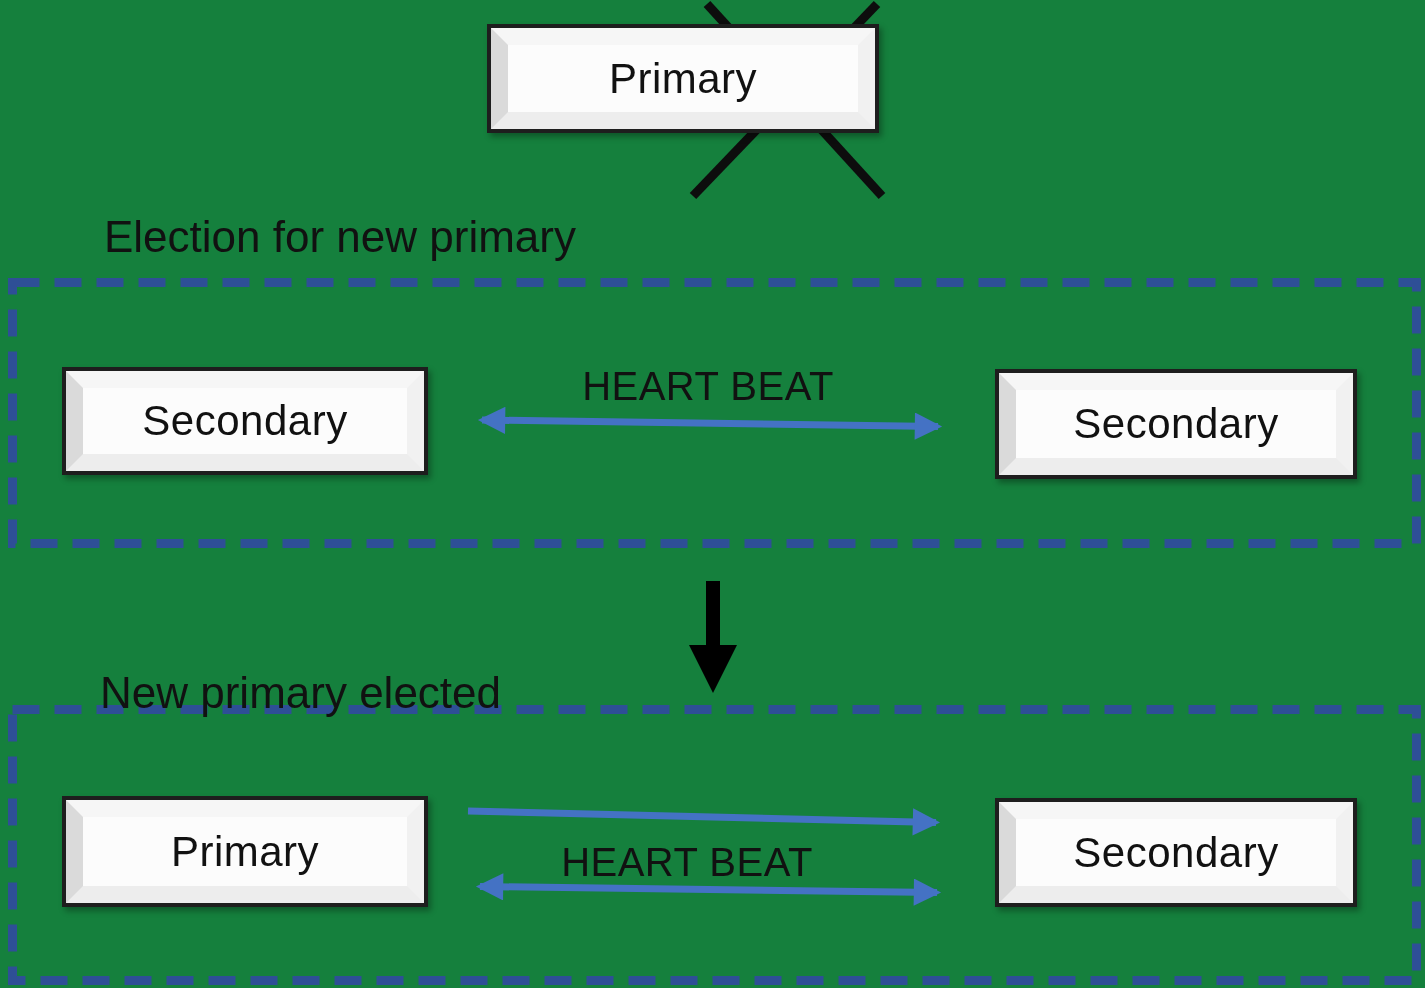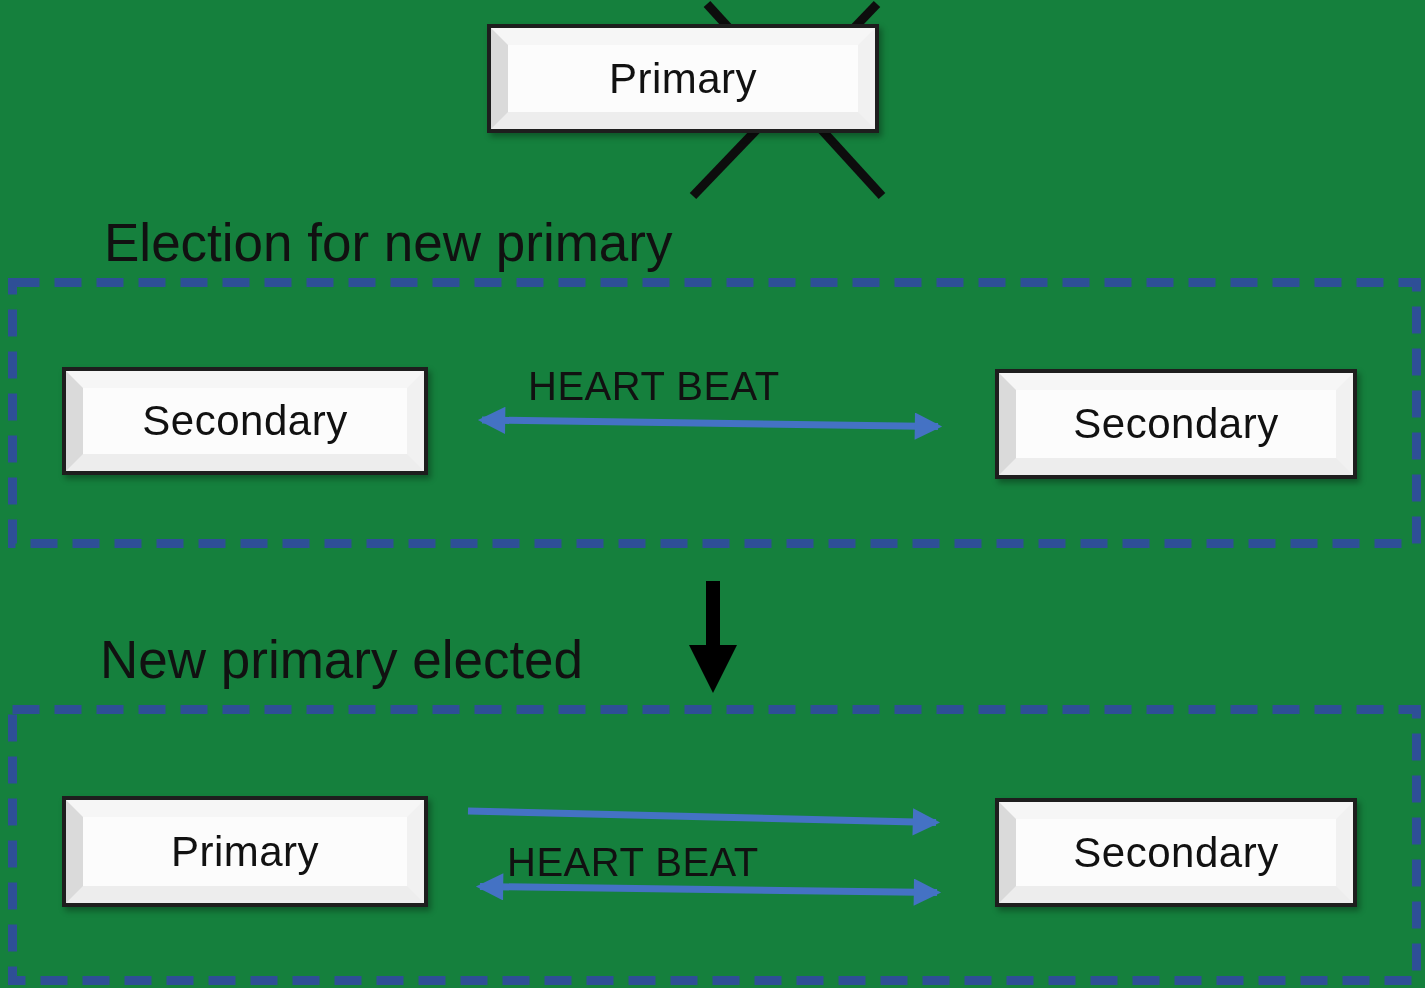--- a/index.html
+++ b/index.html
@@ -37,26 +37,26 @@
   }
   .node .node-label{
     position:absolute;inset:0;
     display:flex;align-items:center;justify-content:center;
     font-size:42px;color:var(--text,#111);
     letter-spacing:0.5px;
     z-index:3;
   }
   .section-heading{
     position:absolute;
-    font-size:53px;color:var(--text,#111);
+    font-size:44px;color:var(--text,#111);
     white-space:nowrap;z-index:2;
   }
   .arrow-label{
     position:absolute;
-    width:360px;text-align:left;
+    width:360px;text-align:center;
     font-size:40px;color:var(--text,#111);
     white-space:nowrap;z-index:2;
     letter-spacing:0.5px;
   }
 </style>
 </head>
 <body>
 
 <div class="canvas">
 
@@ -96,21 +96,21 @@
     <div class="node-label">Secondary</div>
   </div>
 
   <div class="node" style="left:995px;top:369px;width:362px;height:110px;">
     <div class="bevel"></div>
     <div class="node-label">Secondary</div>
   </div>
 
   <div class="arrow-label" style="left:528px;top:364px;">HEART BEAT</div>
 
-  <div class="section-heading" style="left:100px;top:629px;">New primary elected</div>
+  <div class="section-heading" style="left:100px;top:668px;">New primary elected</div>
 
   <div class="node" style="left:62px;top:796px;width:366px;height:111px;">
     <div class="bevel"></div>
     <div class="node-label">Primary</div>
   </div>
 
   <div class="node" style="left:995px;top:798px;width:362px;height:109px;">
     <div class="bevel"></div>
     <div class="node-label">Secondary</div>
   </div>

